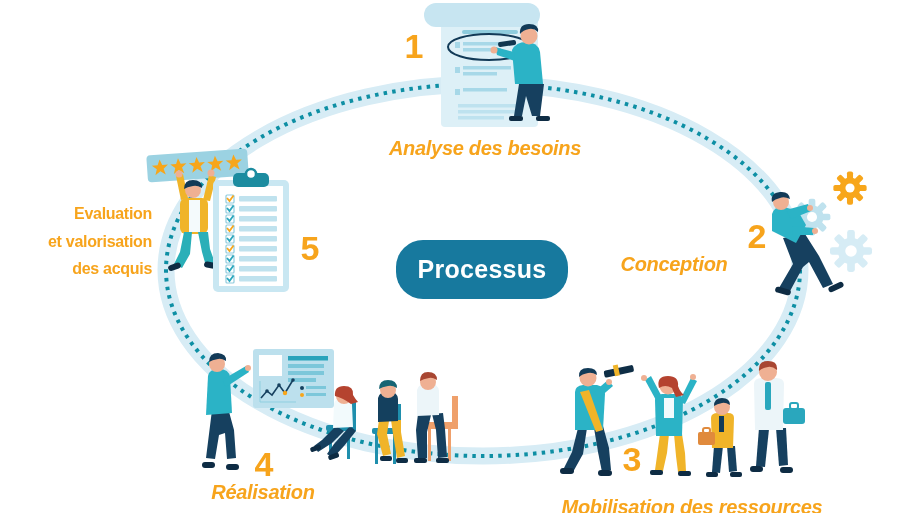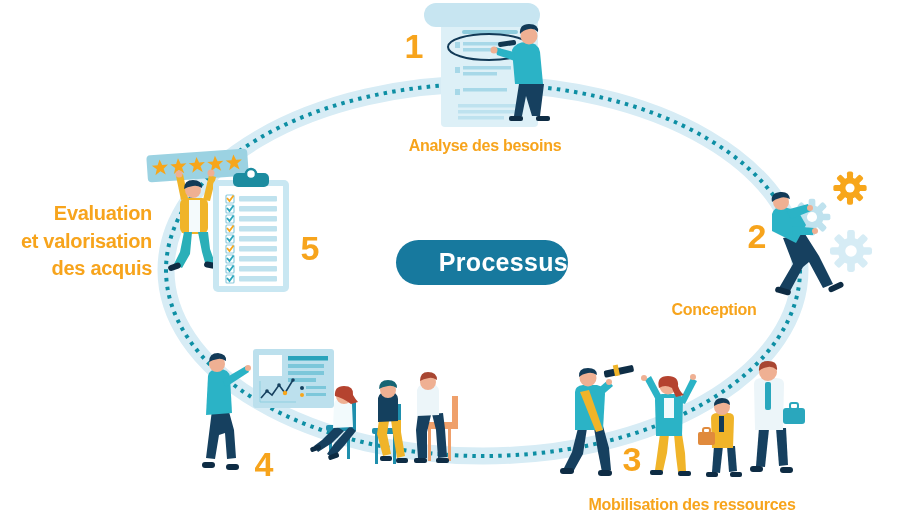--- a/index.html
+++ b/index.html
@@ -7,32 +7,32 @@
     position:relative; width:907px; height:513px; background:#ffffff;
     overflow:hidden; font-family:"Liberation Sans", sans-serif;
   }
   .canvas svg { position:absolute; left:0; top:0; }
   .step-num {
     position:absolute; transform:translate(-50%,-50%);
     color:#F7A41C; font-weight:bold; font-size:34px; line-height:1;
   }
   .step-label {
     position:absolute; transform:translateX(-50%);
-    color:#F7A41C; font-weight:bold; font-size:16px;
-    letter-spacing:-0.3px; white-space:nowrap;
+    color:#F7A41C; font-weight:bold; font-size:20px;
+    letter-spacing:-0.3px; white-space:nowrap;font-style:italic;
   }
   .step5-label {
     position:absolute; left:0; top:200px; width:152px; text-align:right;
-    color:#F7A41C; font-weight:bold; font-size:20px; line-height:27.5px;
+    color:#F7A41C; font-weight:bold; font-size:16px; line-height:27.5px;
     letter-spacing:-0.3px;
   }
   .pill {
-    position:absolute; left:396px; top:240px; width:172px; height:45px;
+    position:absolute; left:396px; top:240px; width:172px; height:59px;
     background:#17799E; border-radius:27px;
-    display:flex; align-items:center; justify-content:flex-end;
+    display:flex; align-items:center; justify-content:center;
     color:#ffffff; font-weight:bold; font-size:25px; letter-spacing:0.3px;
   }
 </style>
 </head>
 <body>
 
 <div class="canvas">
 
   <svg width="907" height="513" viewBox="0 0 907 513">
 
@@ -295,21 +295,22 @@
     <span>Processus</span>
   </div>
 
   <div class="step-num" style="left:414px; top:46px;">1</div>
   <div class="step-num" style="left:757px; top:236px;">2</div>
   <div class="step-num" style="left:632px; top:459px;">3</div>
   <div class="step-num" style="left:264px; top:464px;">4</div>
   <div class="step-num" style="left:310px; top:248px;">5</div>
 
   <div class="step-label" style="left:485px; top:137px;">Analyse des besoins</div>
-  <div class="step-label" style="left:714px; top:253px;margin-top:48px;">Conception</div>
+  <div class="step-label" style="left:674px; top:253px;">Conception</div>
   <div class="step-label" style="left:692px; top:496px;">Mobilisation des ressources</div>
+  <div class="step-label" style="left:263px; top:481px;">Réalisation</div>
   <div class="step5-label">
     <div>Evaluation</div>
     <div>et valorisation</div>
     <div>des acquis</div>
   </div>
 
 </div>
 
 </body></html>

